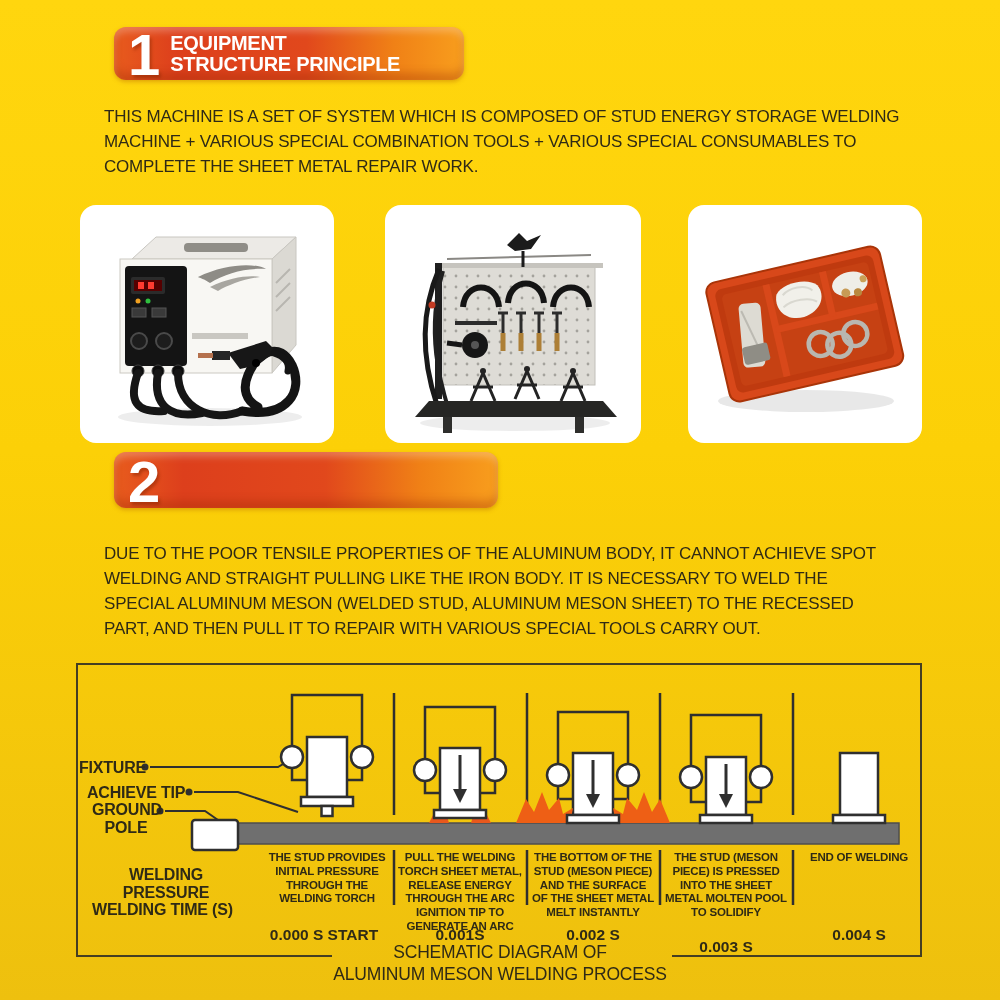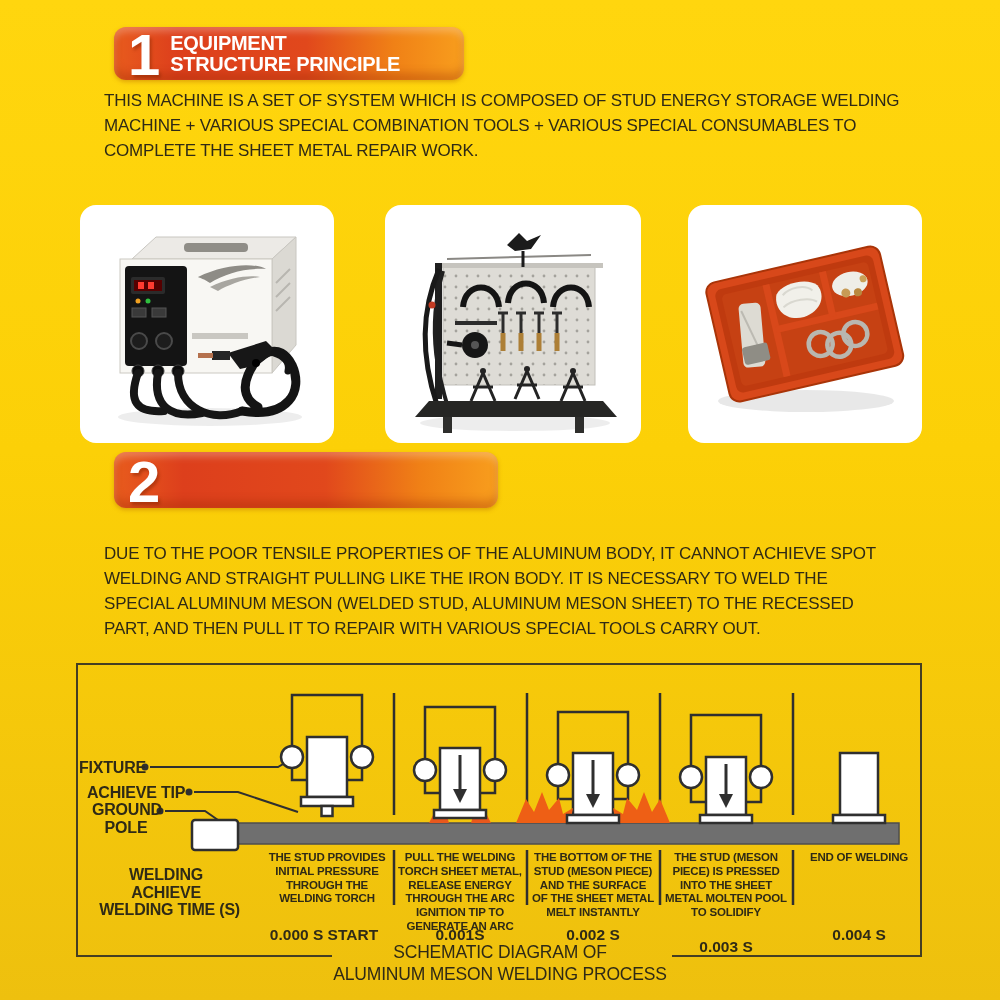--- a/index.html
+++ b/index.html
@@ -13,40 +13,40 @@
     padding:0 18px 0 14px;border-radius:12px;color:#fff;
     background:linear-gradient(90deg,#e85c1d 0%,#dd3f1c 18%,#e1481c 55%,#f08116 80%,#f89e1d 100%);
     box-shadow:inset 0 5px 7px rgba(255,255,255,.25), inset 0 -7px 9px rgba(150,40,0,.30), 0 2px 4px rgba(170,80,0,.35);
   }
   #banner1{left:114px;top:27px;width:318px;height:53px;}
   #banner2{left:114px;top:452px;width:352px;height:56px;}
   .banner-number{font-size:58px;font-weight:bold;line-height:.9;transform:translateY(2px);
     text-shadow:2px 3px 3px rgba(130,35,0,.45);}
   .banner-title{font-weight:bold;font-size:20px;line-height:1.05;letter-spacing:-.3px;}
   .para{position:absolute;left:104px;width:880px;font-size:17px;line-height:25px;letter-spacing:-.2px;}
-  #para1{top:88px;}
+  #para1{top:104px;}
   #para2{top:541px;}
   .multiline{white-space:pre-line;}
   .card{position:absolute;top:205px;height:238px;background:#ffffff;border-radius:16px;}
   #card1{left:80px;width:254px;}
   #card2{left:385px;width:256px;}
   #card3{left:688px;width:234px;}
   .card svg{position:absolute;left:0;top:0;width:100%;height:100%;}
   .diagram{position:absolute;left:76px;top:663px;width:846px;height:292px;
     border:2px solid #453e22;border-bottom:none;box-sizing:border-box;}
   .diagram svg{position:absolute;left:0;top:0;}
   .bottom-border-seg{position:absolute;top:955px;height:2px;background:#453e22;}
   #bseg-left{left:76px;width:256px;}
   #bseg-right{left:672px;width:250px;}
   .dlabel{position:absolute;font-size:16px;font-weight:bold;letter-spacing:-.2px;}
   #lbl-fixture{left:79px;top:759px;}
   #lbl-ignition{left:87px;top:784px;}
   #lbl-ground{left:92px;top:801px;width:68px;text-align:center;line-height:1.15;}
   #lbl-process{left:94px;top:866px;width:144px;text-align:center;}
-  #lbl-time{left:92px;top:901px;width:148px;text-align:right;}
+  #lbl-time{left:92px;top:901px;width:148px;text-align:left;}
   .step-desc{position:absolute;top:851px;width:124px;font-size:11.5px;font-weight:bold;
     line-height:1.2;text-align:center;letter-spacing:-.2px;}
   #sd1{left:265px;} #sd2{left:398px;} #sd3{left:531px;} #sd4{left:664px;} #sd5{left:797px;}
   .step-time{position:absolute;top:926px;width:132px;font-size:15.5px;font-weight:bold;text-align:center;}
   #st1{left:258px;} #st2{left:394px;} #st3{left:527px;} #st4{left:660px;margin-top:12px;} #st5{left:793px;}
   .caption{position:absolute;left:230px;top:941px;width:540px;text-align:center;
     font-size:17.5px;line-height:1.28;letter-spacing:-.2px;}
 </style>
 </head>
 <body>
@@ -286,21 +286,21 @@
     </svg>
   </div>
 
   <div class="bottom-border-seg" id="bseg-left"></div>
   <div class="bottom-border-seg" id="bseg-right"></div>
 
   <div class="dlabel" id="lbl-fixture">FIXTURE</div>
   <div class="dlabel" id="lbl-ignition">ACHIEVE TIP</div>
   <div class="dlabel multiline" id="lbl-ground">GROUND
 POLE</div>
-  <div class="dlabel" id="lbl-process">WELDING ACHIEVE</div>
+  <div class="dlabel" id="lbl-process">WELDING PRESSURE</div>
   <div class="dlabel" id="lbl-time">WELDING TIME (S)</div>
 
   <div class="step-desc" id="sd2">PULL THE WELDING TORCH SHEET METAL, RELEASE ENERGY THROUGH THE ARC IGNITION TIP TO GENERATE AN ARC</div>
   <div class="step-desc" id="sd1">THE STUD PROVIDES INITIAL PRESSURE THROUGH THE WELDING TORCH</div>
   <div class="step-desc" id="sd3">THE BOTTOM OF THE STUD (MESON PIECE) AND THE SURFACE OF THE SHEET METAL MELT INSTANTLY</div>
   <div class="step-desc" id="sd4">THE STUD (MESON PIECE) IS PRESSED INTO THE SHEET METAL MOLTEN POOL TO SOLIDIFY</div>
   <div class="step-desc" id="sd5">END OF WELDING</div>
 
   <div class="step-time" id="st1">0.000 S START</div>
   <div class="step-time" id="st2">0.001S</div>

